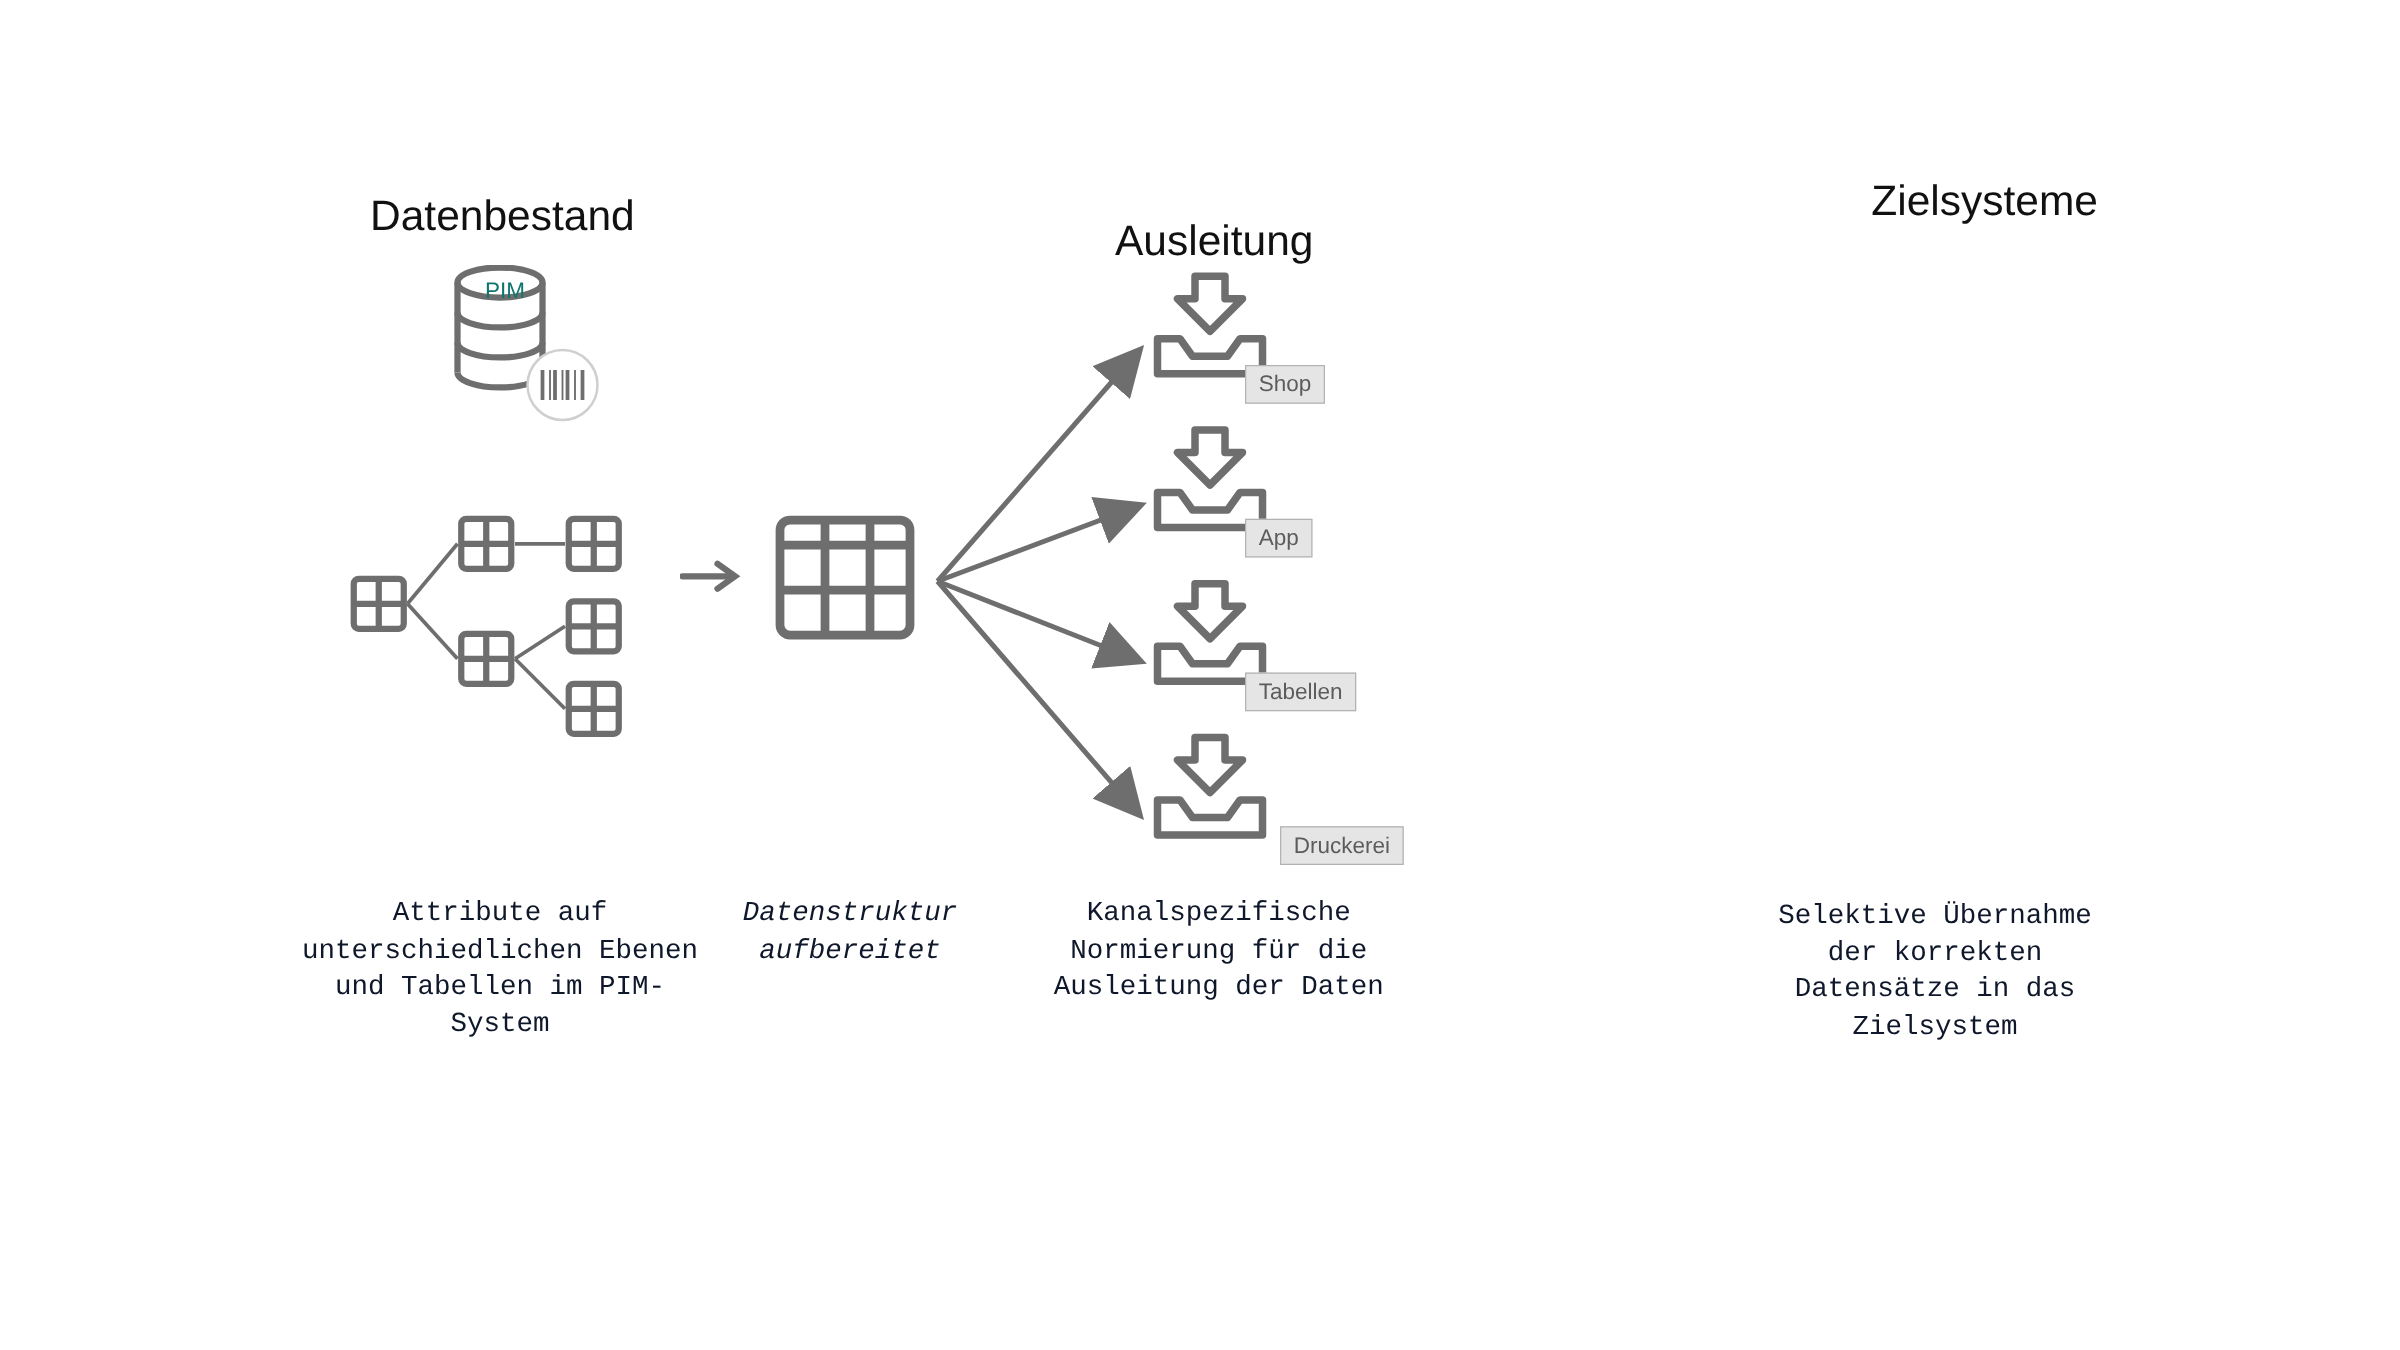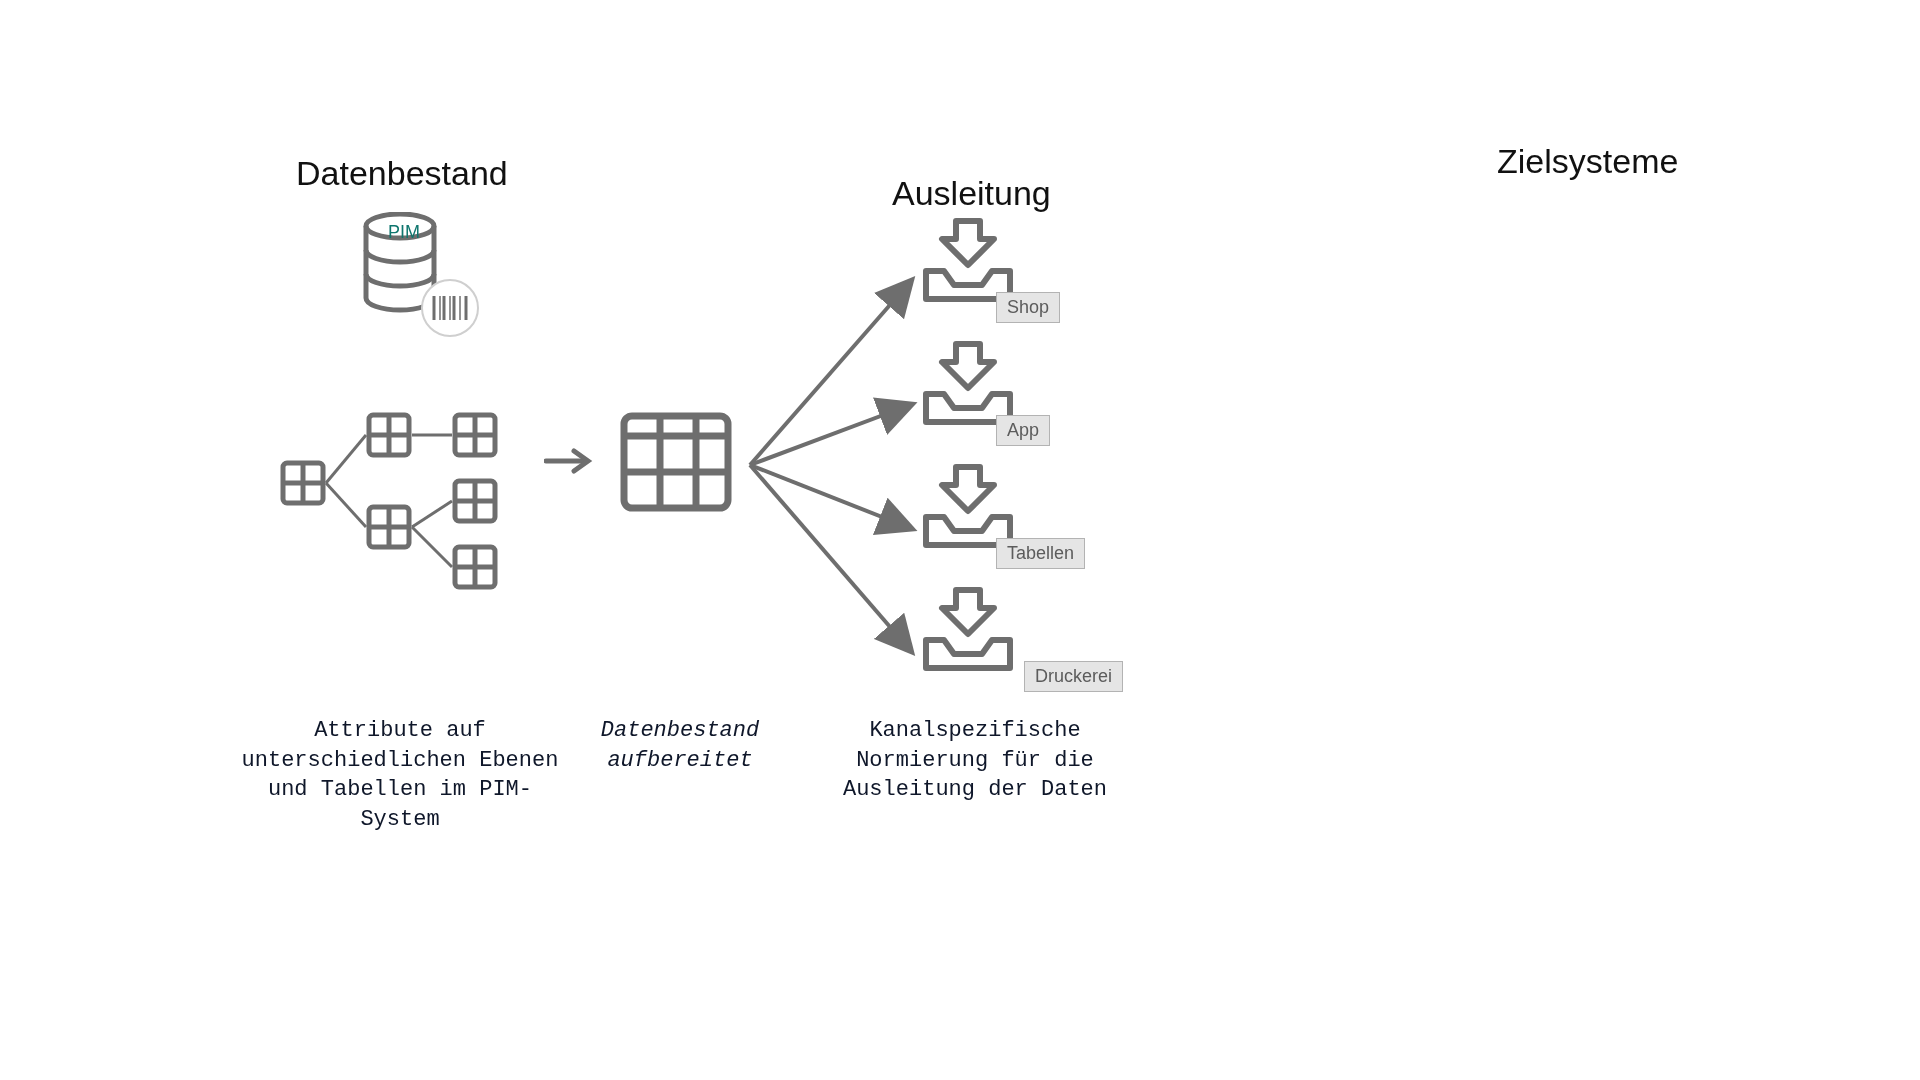--- a/index.html
+++ b/index.html
@@ -187,18 +187,19 @@
   <svg class="abs" style="left:918px; top:584px;" width="100" height="92" viewBox="0 0 100 92">
     <g fill="none" stroke="#6e6e6e" stroke-width="6" stroke-linejoin="round" stroke-linecap="round">
       <path d="M38 6 h24 v18 h14 L50 50 24 24 h14 z"></path>
       <path d="M8 56 h18 l10 14 h28 l10 -14 h18 v28 H8 z"></path>
     </g>
   </svg>
   <div class="badge" style="left:996px; top:661px;margin-left:28px;">Druckerei</div>
 
   <div class="caption" style="left:240px; top:716px; width:320px;">Attribute auf unterschiedlichen Ebenen und Tabellen im PIM-System</div>
 
-  <div class="caption italic" style="left:590px; top:716px; width:180px;">Datenbestand aufbereitet</div>
+  <div class="caption italic" style="left:590px; top:716px; width:180px;">Datenstruktur aufbereitet</div>
 
   <div class="caption" style="left:840px; top:716px; width:270px;">Kanalspezifische Normierung für die Ausleitung der Daten</div>
 
+  <div class="caption" style="left:1398px; top:718px; width:300px;">Selektive Übernahme der korrekten Datensätze in das Zielsystem</div>
 
 </div>
 
 </body></html>

